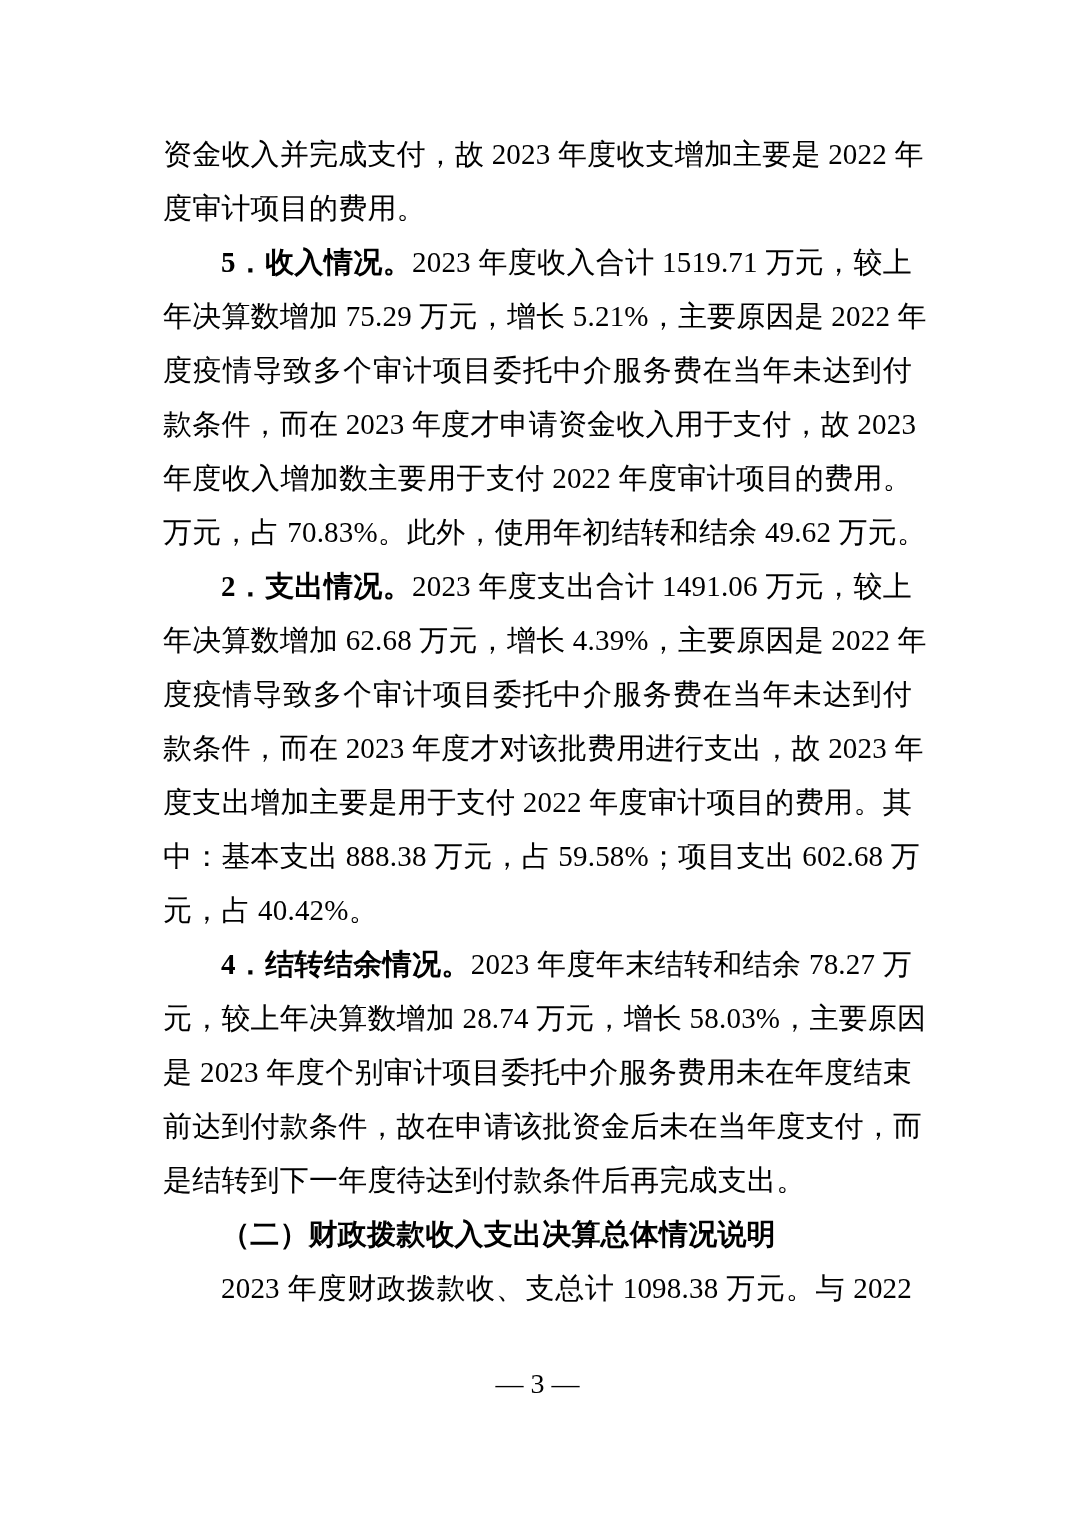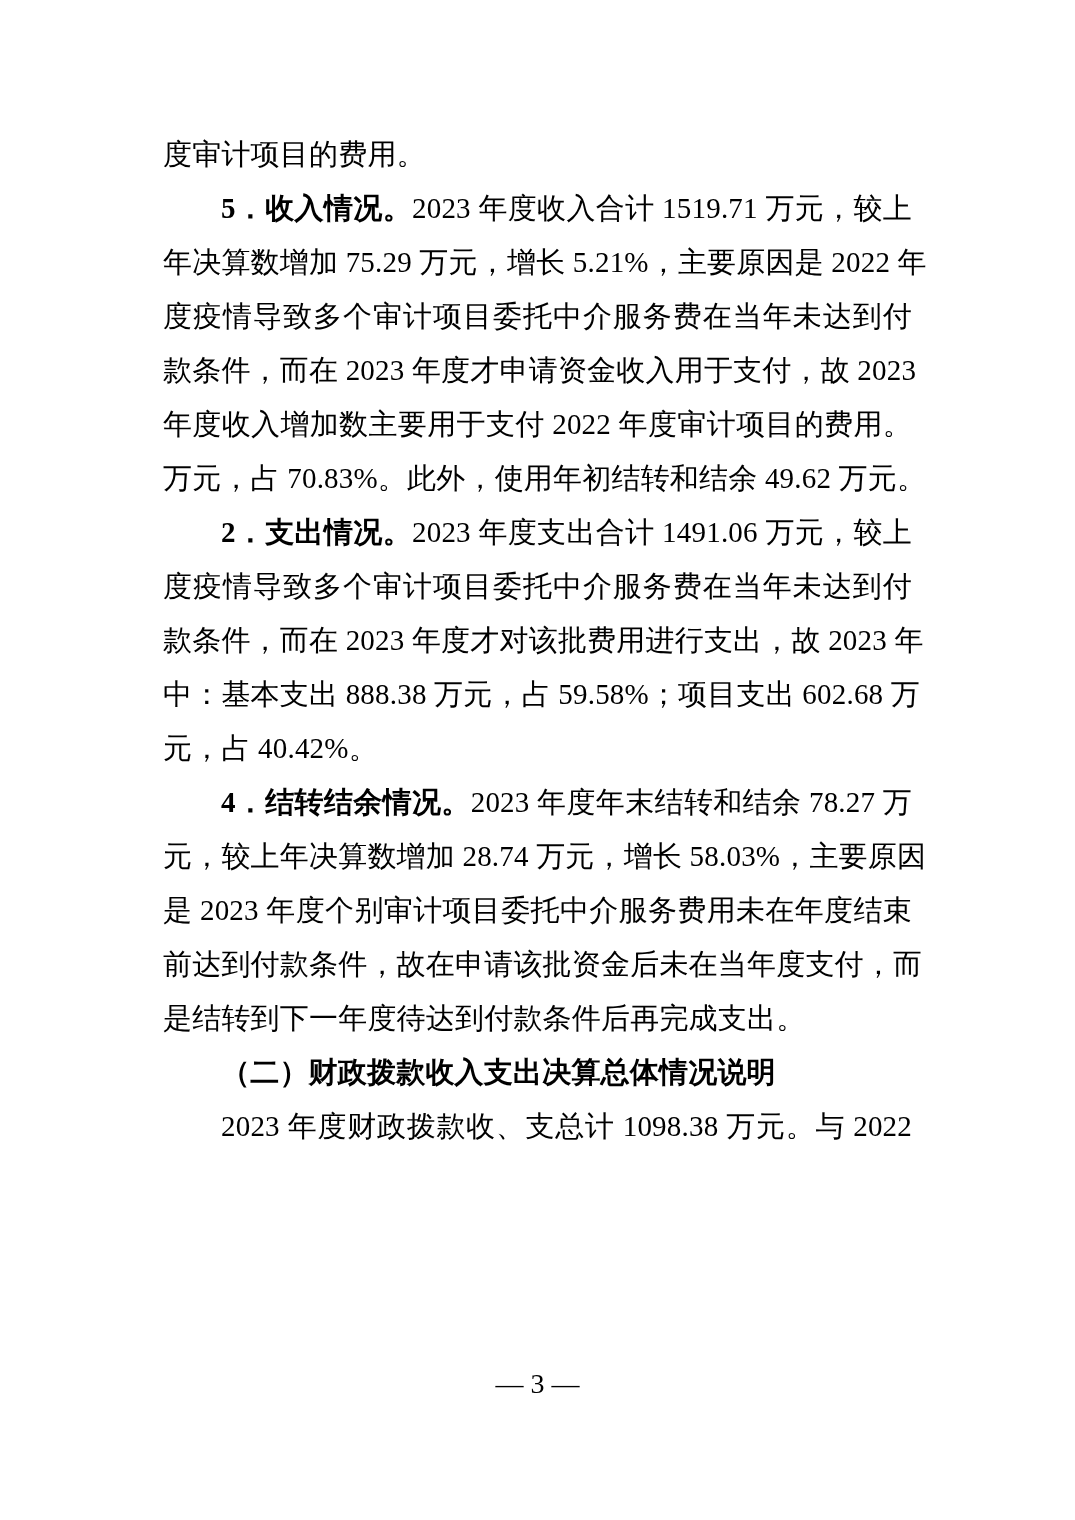--- a/index.html
+++ b/index.html
@@ -54,30 +54,33 @@
     text-align: center;
     font-size: 28px;
     color: #000000;
   }
 </style>
 </head>
 <body>
 
 <div class="page">
   <div class="content">
+      <div class="line fill"><span>资金收入并完成支付，故 2023 年度收支增加主要是 2022 年</span></div>
       <div class="line"><span>度审计项目的费用。</span></div>
       <div class="line indent fill"><b>5．收入情况。</b><span>2023 年度收入合计 1519.71 万元，较上</span></div>
       <div class="line fill"><span>年决算数增加 75.29 万元，增长 5.21%，主要原因是 2022 年</span></div>
       <div class="line fill"><span>度疫情导致多个审计项目委托中介服务费在当年未达到付</span></div>
       <div class="line fill"><span>款条件，而在 2023 年度才申请资金收入用于支付，故 2023</span></div>
       <div class="line fill"><span>年度收入增加数主要用于支付 2022 年度审计项目的费用。</span></div>
       <div class="line fill"><span>万元，占 70.83%。此外，使用年初结转和结余 49.62 万元。</span></div>
       <div class="line indent fill"><b>2．支出情况。</b><span>2023 年度支出合计 1491.06 万元，较上</span></div>
+      <div class="line fill"><span>年决算数增加 62.68 万元，增长 4.39%，主要原因是 2022 年</span></div>
       <div class="line fill"><span>度疫情导致多个审计项目委托中介服务费在当年未达到付</span></div>
       <div class="line fill"><span>款条件，而在 2023 年度才对该批费用进行支出，故 2023 年</span></div>
+      <div class="line fill"><span>度支出增加主要是用于支付 2022 年度审计项目的费用。其</span></div>
       <div class="line fill"><span>中：基本支出 888.38 万元，占 59.58%；项目支出 602.68 万</span></div>
       <div class="line"><span>元，占 40.42%。</span></div>
       <div class="line indent fill"><b>4．结转结余情况。</b><span>2023 年度年末结转和结余 78.27 万</span></div>
       <div class="line fill"><span>元，较上年决算数增加 28.74 万元，增长 58.03%，主要原因</span></div>
       <div class="line fill"><span>是 2023 年度个别审计项目委托中介服务费用未在年度结束</span></div>
       <div class="line fill"><span>前达到付款条件，故在申请该批资金后未在当年度支付，而</span></div>
       <div class="line"><span>是结转到下一年度待达到付款条件后再完成支出。</span></div>
       <div class="line indent"><b>（二）财政拨款收入支出决算总体情况说明</b></div>
       <div class="line indent fill"><span>2023 年度财政拨款收、支总计 1098.38 万元。与 2022</span></div>
     </div>

